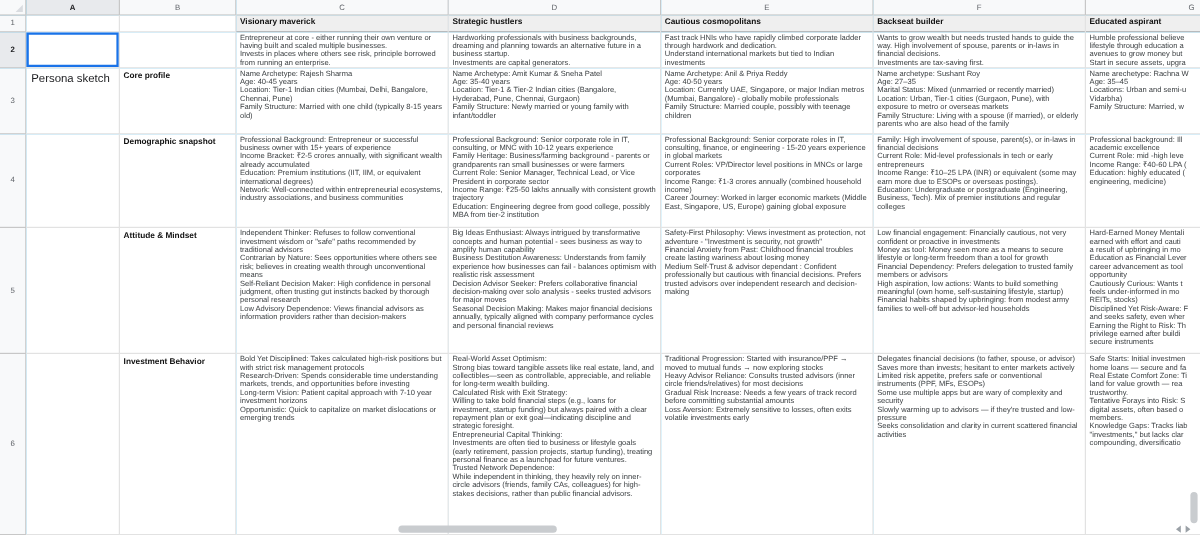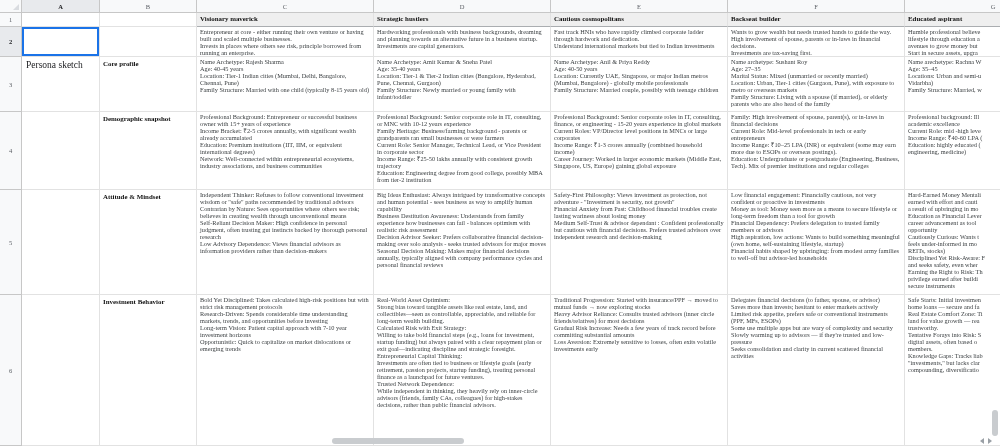--- a/index.html
+++ b/index.html
@@ -1,17 +1,17 @@
 <!DOCTYPE html>
 <html><head>
 <meta charset="utf-8">
 <style>
   html,body{margin:0;padding:0;background:#fff;}
   #app{position:relative;width:1000px;height:446px;overflow:hidden;background:#0ea5e9;
-       font-family:Liberation Serif, serif;}
+       font-family:Liberation Sans, sans-serif;}
   .sheet{position:absolute;left:0;top:0;display:grid;
          grid-template-columns:22px 78px 97px 177px 177px 177px 177px 177px;
          grid-template-rows:13px 14px 30px 55px 78px 105px 151px;}
   .cell{background:#fff;border-right:1px solid #e2e2e2;border-bottom:1px solid #e2e2e2;
         overflow:hidden;box-sizing:border-box;}
   .hdr{background:#f8f9fa;border-right:1px solid #c7c7c7;border-bottom:1px solid #c7c7c7;
        color:#5f6368;font-size:6.5px;display:flex;align-items:center;justify-content:center;}
   .hdr.sel{background:#e8eaed;color:#202124;font-weight:bold;}
   .corner{position:relative;}
   .corner:after{content:"";position:absolute;right:2px;bottom:2px;width:0;height:0;

